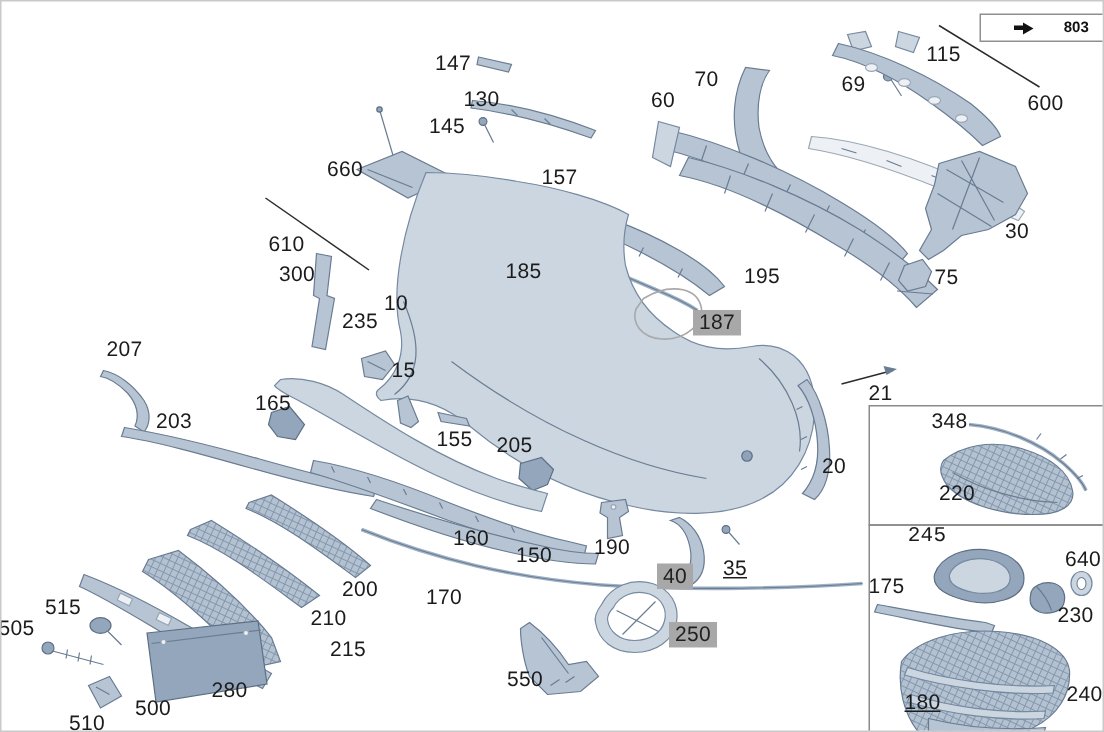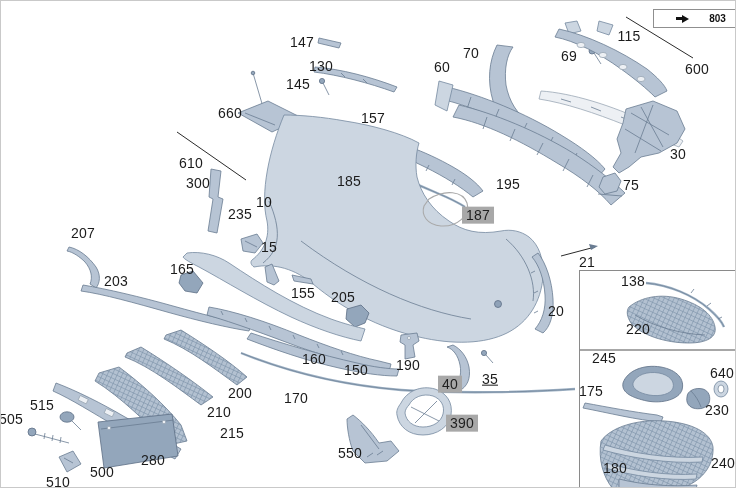--- a/index.html
+++ b/index.html
@@ -311,39 +311,39 @@
       <div class="part-label" style="left: 263px; top: 201px;">10</div>
       <div class="part-label" style="left: 239px; top: 213px;">235</div>
       <div class="part-label" style="left: 82px; top: 232px;">207</div>
       <div class="part-label" style="left: 115px; top: 280px;">203</div>
       <div class="part-label" style="left: 181px; top: 268px;">165</div>
       <div class="part-label" style="left: 258px; top: 246px; margin-left: 10px;">15</div>
       <div class="part-label" style="left: 302px; top: 292px;">155</div>
       <div class="part-label" style="left: 342px; top: 296px;">205</div>
       <div class="part-label" style="left: 586px; top: 261px;">21</div>
       <div class="part-label" style="left: 555px; top: 310px;">20</div>
-      <div class="part-label" style="left: 632px; top: 280px;">138</div>
+      <div class="part-label" style="left: 632px; top: 280px;">348</div>
       <div class="part-label" style="left: 637px; top: 328px;">220</div>
-      <div class="part-label" style="left: 603px; top: 357px;">245</div>
+      <div class="part-label" style="left: 617px; top: 357px; font-family: Liberation Mono, monospace;">245</div>
       <div class="part-label" style="left: 721px; top: 372px;">640</div>
       <div class="part-label" style="left: 590px; top: 390px;">175</div>
       <div class="part-label" style="left: 716px; top: 409px;">230</div>
-      <div class="part-label" style="left: 614px; top: 467px;">180</div>
+      <div class="part-label" style="left: 614px; top: 467px; text-decoration: underline;">180</div>
       <div class="part-label" style="left: 722px; top: 462px;">240</div>
       <div class="part-label" style="left: 313px; top: 358px;">160</div>
       <div class="part-label" style="left: 355px; top: 369px;">150</div>
       <div class="part-label" style="left: 407px; top: 364px;">190</div>
       <div class="part-label hl" style="left: 449px; top: 383px;">40</div>
       <div class="part-label" style="left: 489px; top: 378px; text-decoration: underline;">35</div>
       <div class="part-label" style="left: 239px; top: 392px;">200</div>
       <div class="part-label" style="left: 218px; top: 411px;">210</div>
       <div class="part-label" style="left: 191px; top: 432px; margin-left: 40px;">215</div>
       <div class="part-label" style="left: 295px; top: 397px;">170</div>
       <div class="part-label" style="left: 349px; top: 452px;">550</div>
-      <div class="part-label hl" style="left: 461px; top: 422px;">390</div>
+      <div class="part-label hl" style="left: 461px; top: 422px;">250</div>
       <div class="part-label" style="left: 152px; top: 459px;">280</div>
       <div class="part-label" style="left: 101px; top: 471px;">500</div>
       <div class="part-label" style="left: 57px; top: 481px;">510</div>
       <div class="part-label" style="left: 41px; top: 404px;">515</div>
       <div class="part-label" style="left: 10px; top: 418px;">505</div>
     </div>
 
   <div id="nav-box">
     <span class="nav-arrow">
       <span class="bar"></span>

